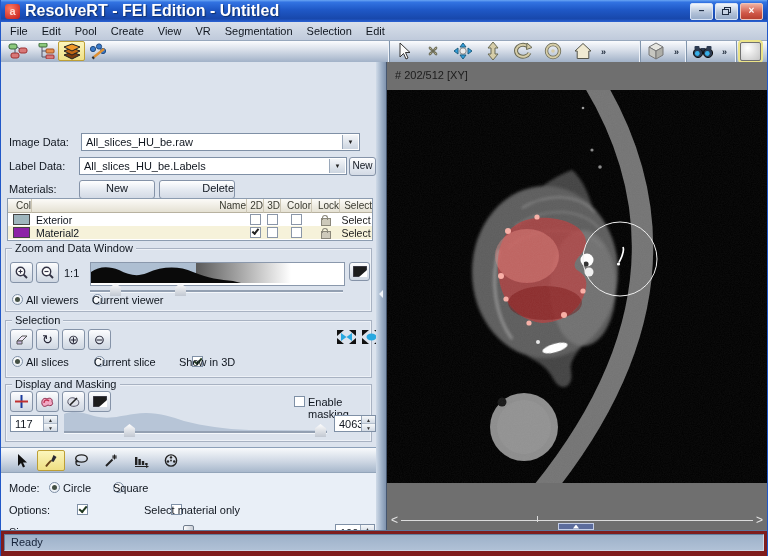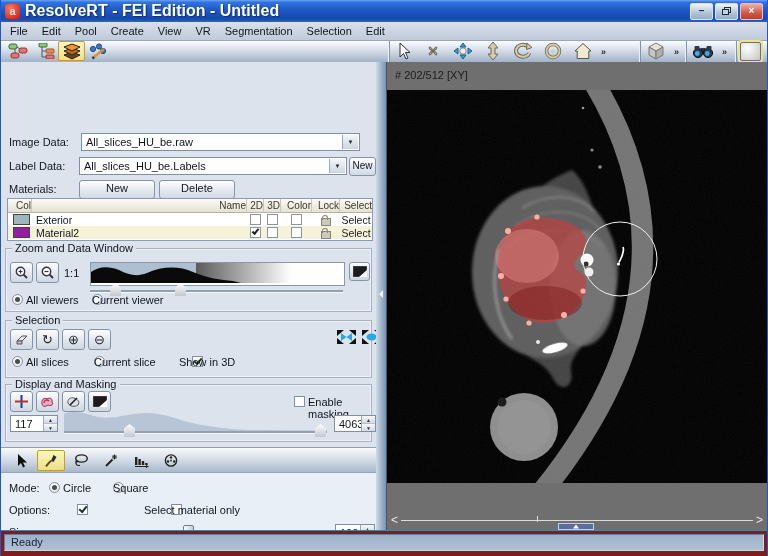--- a/index.html
+++ b/index.html
@@ -235,21 +235,21 @@
 
     <span class="a" style="left:8px;top:98px;">Label Data:</span>
     <div class="combo" style="left:78px;top:95px;width:268px;">
       <span>All_slices_HU_be.Labels</span>
       <span class="dd">▼</span>
     </div>
     <div class="pbtn" style="left:348px;top:95px;width:25px;font-size:10px;">New</div>
 
     <span class="a" style="left:8px;top:121px;">Materials:</span>
     <div class="pbtn" style="left:78px;top:118px;width:74px;">New</div>
-    <div class="pbtn" style="left:158px;top:118px;width:74px;">Delete</div>
+    <div class="pbtn" style="left:158px;top:118px;width:74px;text-align:right;">Delete</div>
 
     <div class="mtbl">
       <div class="mhead">
         <span style="width:24px;">Col</span>
         <span style="width:215px;">Name</span>
         <span style="width:17px;">2D</span>
         <span style="width:17px;">3D</span>
         <span style="width:31px;">Color</span>
         <span style="width:28px;">Lock</span>
         <span style="width:32px;border-right:none;">Select</span>

